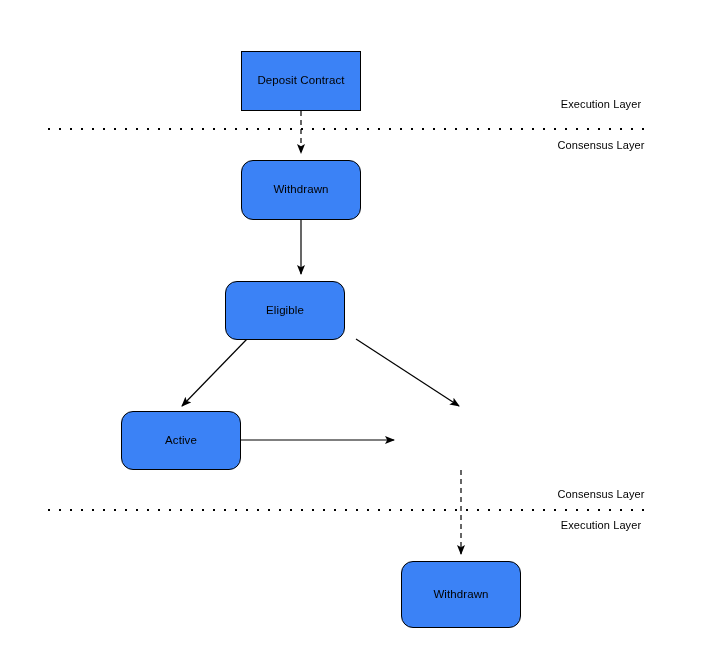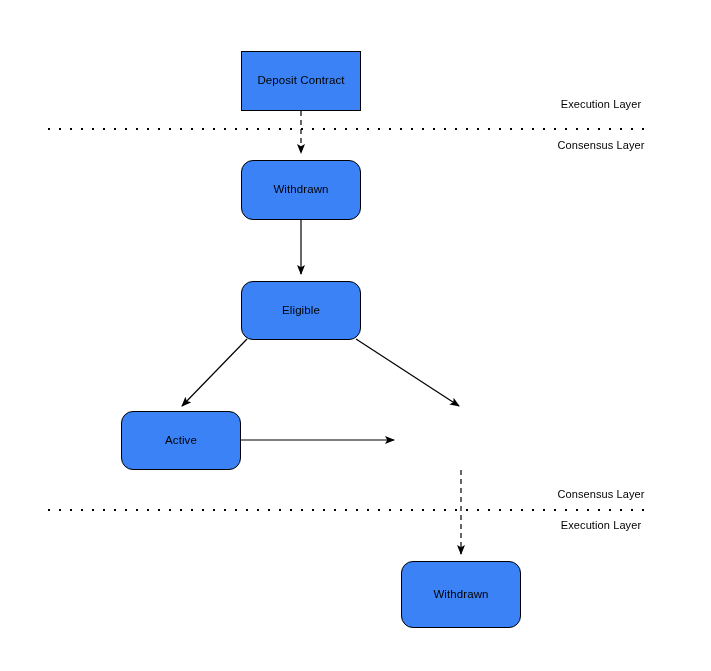--- a/index.html
+++ b/index.html
@@ -85,21 +85,21 @@
   </svg>
 
   <div class="node-box sharp" style="left:241px; top:51px; width:120px; height:60px;">
     <span class="node-label">Deposit Contract</span>
   </div>
 
   <div class="node-box rounded" style="left:241px; top:160px; width:120px; height:60px;">
     <span class="node-label">Withdrawn</span>
   </div>
 
-  <div class="node-box rounded" style="left:241px; top:281px; width:120px; height:59px;">
+  <div class="node-box rounded" style="left:225px; top:281px; width:120px; height:59px;">
     <span class="node-label">Eligible</span>
   </div>
 
   <div class="node-box rounded" style="left:121px; top:411px; width:120px; height:59px;">
     <span class="node-label">Active</span>
   </div>
 
 
   <div class="node-box rounded" style="left:401px; top:561px; width:120px; height:67px;">
     <span class="node-label">Withdrawn</span>

